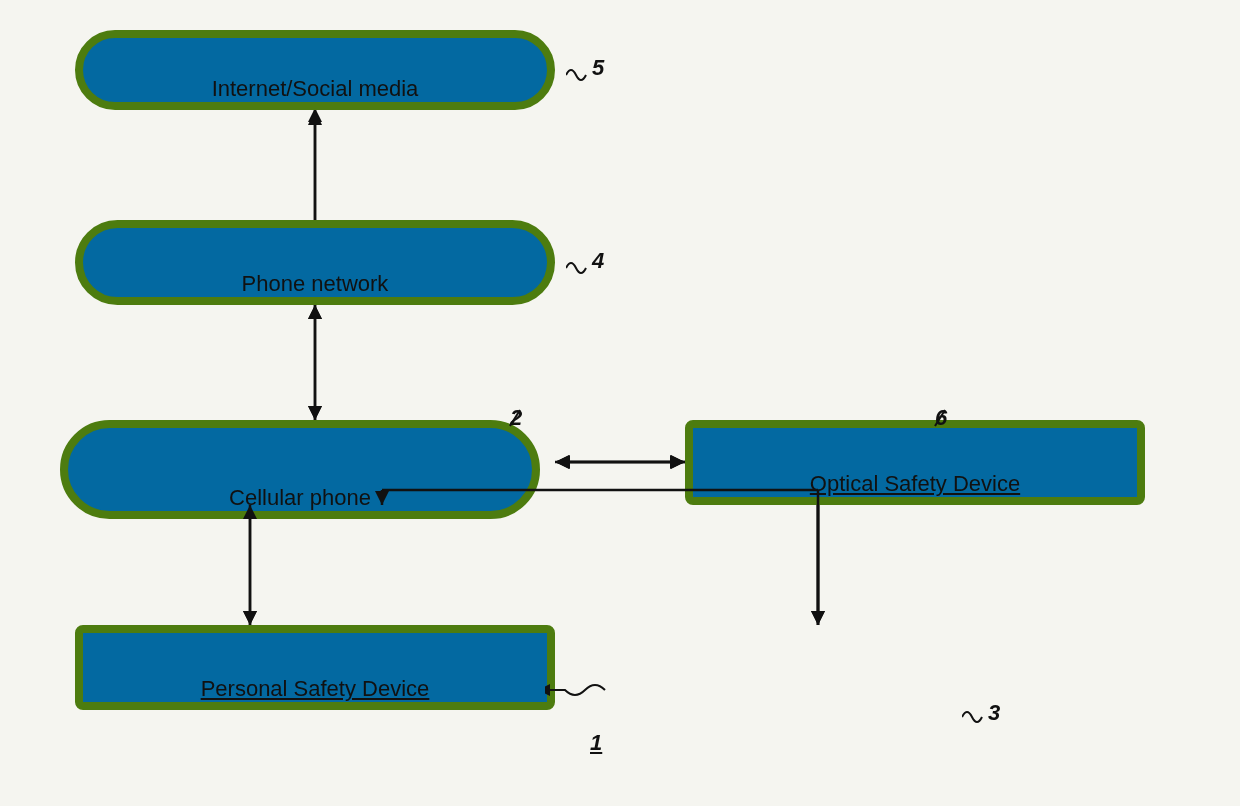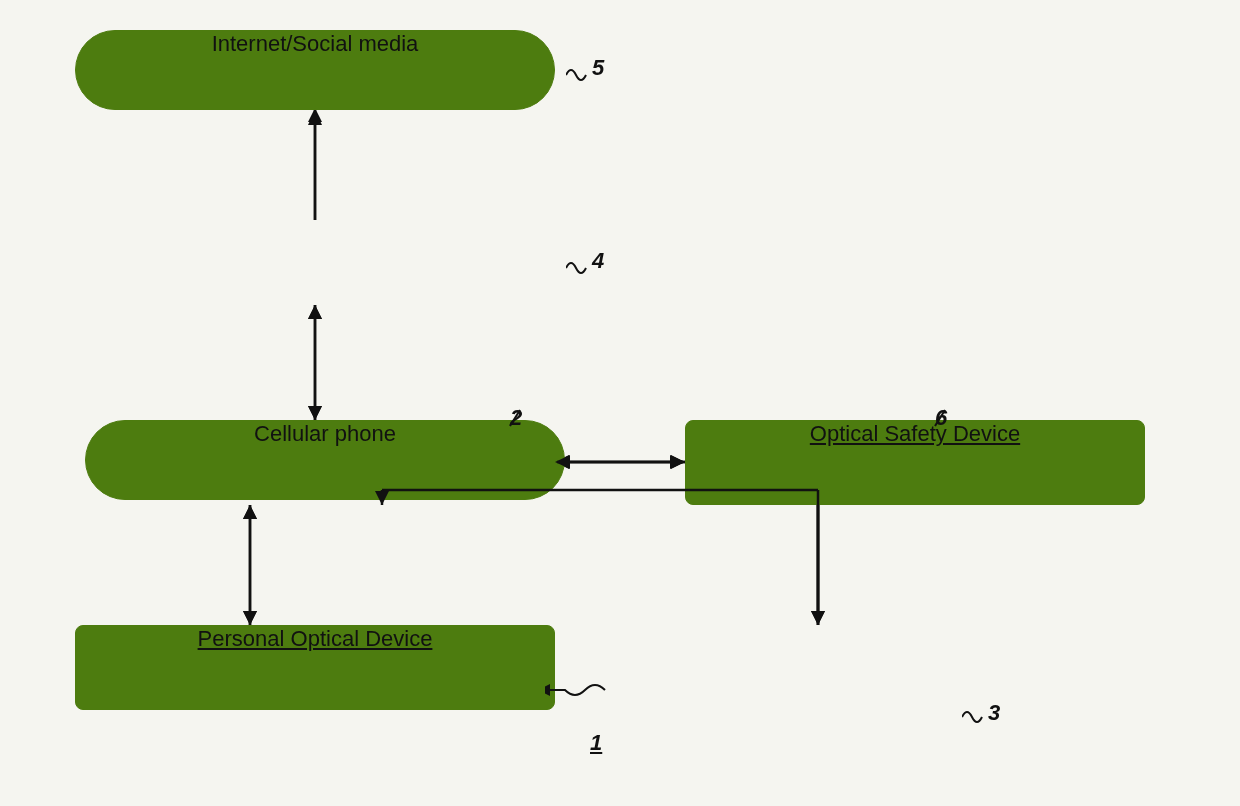--- a/index.html
+++ b/index.html
@@ -16,24 +16,24 @@
     .diagram-container {
       position: relative;
       width: 1240px;
       height: 806px;
       background: #f5f5f0;
     }
 
     
     .box {
       position: absolute;
-      background: #4d7c0f;
-      border: 1px solid #4d7c0f;
+      background: #0369a1;
+      border: 8px solid #4d7c0f;
       display: flex;
-      align-items: flex-start;
+      align-items: flex-end;
       justify-content: center;
       font-size: 22px;
       font-weight: normal;
       color: #111;
     }
 
     .box-rounded {
       border-radius: 50px;
     }
 
@@ -121,44 +121,47 @@
 
   <div class="box box-rounded" style="left:75px; top:30px; width:480px; height:80px;">
     <span>Internet/Social media</span>
   </div>
   <span class="label-num" style="left:592px; top:55px; font-style:italic;">5</span>
 
   <svg style="position:absolute; left:566px; top:60px; width:60px; height:30px;">
     <path d="M 0 15 Q 5 5, 10 15 Q 15 25, 20 15" stroke="#111" stroke-width="2" fill="none"></path>
   </svg>
 
+  <div class="box box-rounded" style="left:75px; top:220px; width:480px; height:85px;">
+    <span>Phone network</span>
+  </div>
   <span class="label-num" style="left:592px; top:248px; font-style:italic;">4</span>
   <svg style="position:absolute; left:566px; top:253px; width:60px; height:30px;">
     <path d="M 0 15 Q 5 5, 10 15 Q 15 25, 20 15" stroke="#111" stroke-width="2" fill="none"></path>
   </svg>
 
-  <div class="box box-rounded" style="left:85px; top:420px; width:480px; height:80px;">
+  <div class="box box-rounded" style="left:60px; top:420px; width:480px; height:99px;">
     <span>Cellular phone</span>
   </div>
   <span class="label-num" style="left:510px; top:405px; font-style:italic;">2</span>
 
   <svg style="position:absolute; left:505px; top:408px; width:20px; height:20px;">
     <line x1="5" y1="18" x2="15" y2="2" stroke="#111" stroke-width="2"></line>
   </svg>
 
   <div class="box box-rect" style="left:685px; top:420px; width:460px; height:85px;">
     <span>Optical Safety Device</span>
   </div>
   <span class="label-num" style="left:935px; top:405px; font-style:italic;">6</span>
   <svg style="position:absolute; left:930px; top:408px; width:20px; height:20px;">
     <line x1="5" y1="18" x2="15" y2="2" stroke="#111" stroke-width="2"></line>
   </svg>
 
   <div class="box box-rect" style="left:75px; top:625px; width:480px; height:85px;">
-    <span>Personal Optical Device</span>
+    <span>Personal Safety Device</span>
   </div>
   <span class="label-num" style="left:590px; top:730px; font-style:italic; text-decoration: underline;">1</span>
 
   <svg style="position:absolute; left:545px; top:670px; width:70px; height:40px;">
     <path d="M 60 20 Q 50 10, 40 20 Q 30 30, 20 20 L 5 20" stroke="#111" stroke-width="2" fill="none" marker-end="url(#arrow1)"></path>
     <defs>
       <marker id="arrow1" markerWidth="8" markerHeight="8" refX="0" refY="3" orient="auto">
         <path d="M0,0 L0,6 L6,3 z" fill="#111"></path>
       </marker>
     </defs>

